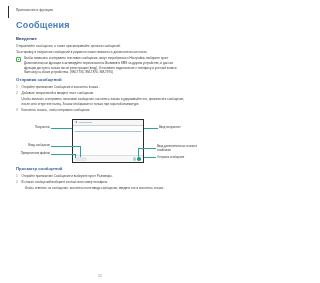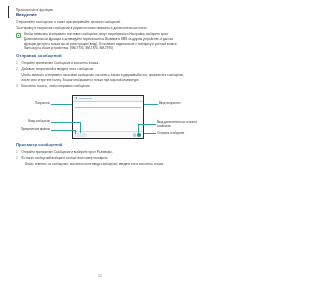--- a/index.html
+++ b/index.html
@@ -101,20 +101,21 @@
   }
 </style>
 </head>
 <body>
 
 <div class="page">
 
   <div class="crumb-rule"></div>
   <div class="breadcrumb">Приложения и функции</div>
 
+  <div class="title">Сообщения</div>
 
   <div class="h2 dark">Введение</div>
   <div class="p">Отправляйте сообщения, а также просматривайте цепочки сообщений.</div>
   <div class="p">За отправку и получение сообщений в роуминге может взиматься дополнительная плата.</div>
 
   <div class="note">
     <span class="note-ico"></span>
     <span class="note-body">Чтобы позвонить и отправить текстовое сообщение, могут потребоваться Настройки, выберите пункт Дополнительные функции и активируйте переключатель Вызовов в SMS на другом устройстве, и данная функция доступна только после регистрации (вход). Установите подключение к телефону и учетной записи Samsung на обоих устройствах. (SM-T733, SM-T870, SM-T970)</span>
   </div>
 

